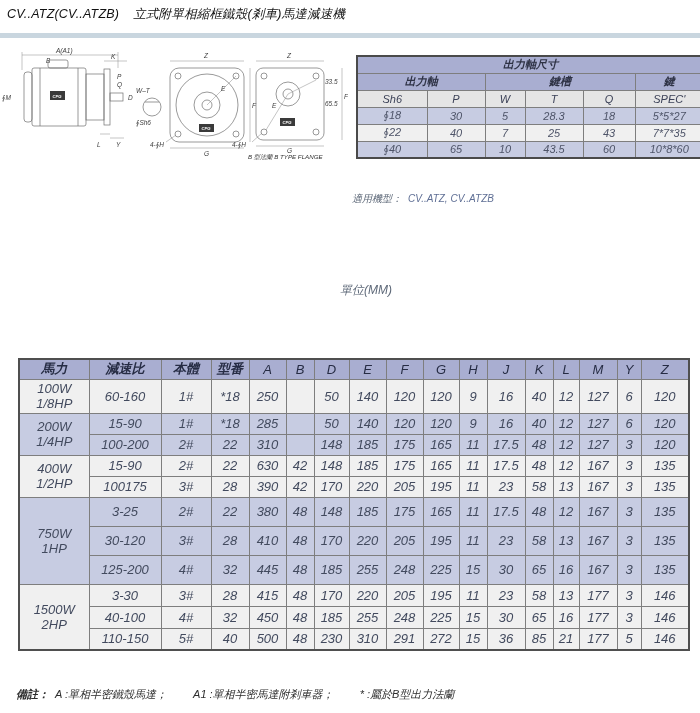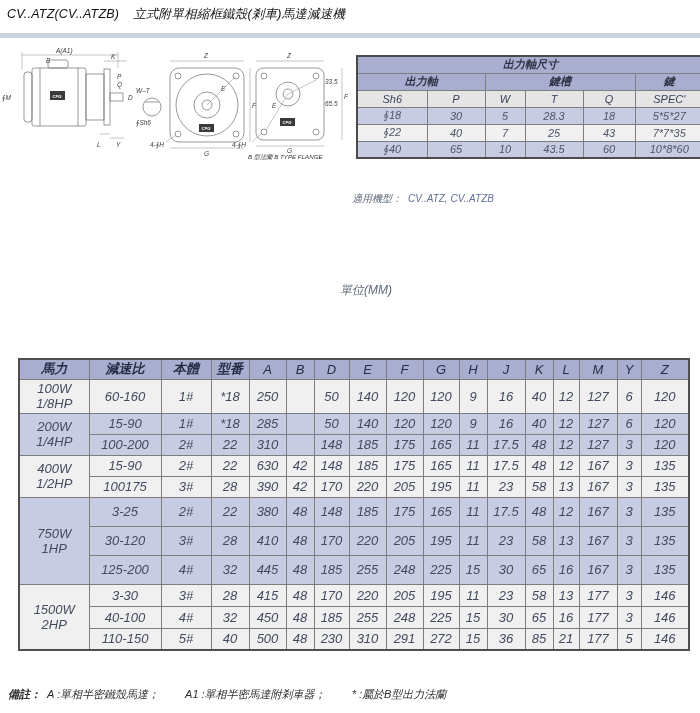--- a/index.html
+++ b/index.html
@@ -39,21 +39,21 @@
   .main { border:2px solid #4f4f4f; }
   .main th { background:#a9aed1; color:#262c44; height:20px; font-weight:normal; }
   .main th.cjk { font-weight:bold; }
   .main tr.g0 td { height:34px;margin-top:16px; }
   .main tr.g1 td, .main tr.g2 td { height:21px; }
   .main tr.g3 td { height:29px; }
   .main tr.g4 td { height:22px; }
 
   .footnote { position:absolute; left:8px; top:687px; font-size:11px; color:#2d2d2d; }
   .footnote span { margin-right:26px; }
-  .footnote .lbl { font-weight:bold; margin-right:6px; }
+  .footnote .lbl { font-weight:bold; margin-right:6px;margin-left:8px; }
 </style>
 </head>
 <body>
 
 <div class="page">
 
   <div class="title">
     <span class="model">CV..ATZ(CV..ATZB)</span><span>立式附單相縮框鐵殼(剎車)馬達減速機</span>
   </div>
 

